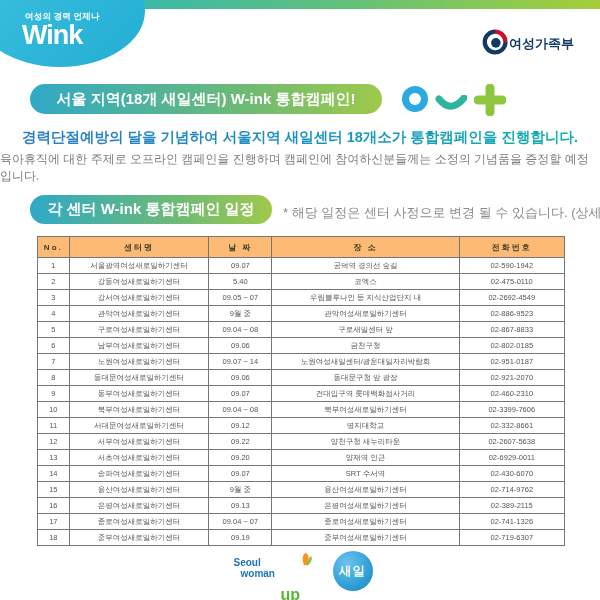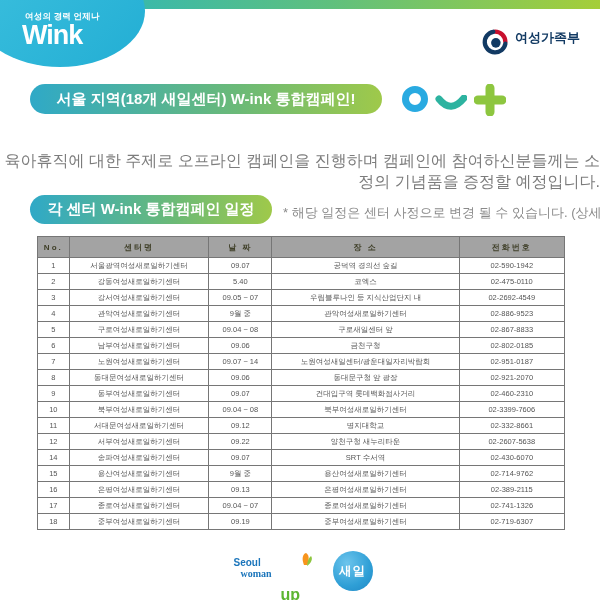--- a/index.html
+++ b/index.html
@@ -30,21 +30,21 @@
     letter-spacing: 0.2px; white-space: nowrap;
   }
   .blob-logotext {
     position: absolute; left: 47px; top: 64px;
     font-size: 27px; font-weight: 800; color: #ffffff;
     letter-spacing: -1px;
   }
   
   .ministry {
     position: absolute; left: 482px; top: 29px;
-    display: flex; gap: 7px;
+    display: flex; align-items: center; gap: 1px;
   }
   .ministry-name {
     font-size: 13px; font-weight: bold; color: #123a63; white-space: nowrap;
   }
   
   .pill {
     position: absolute;
     display: flex; align-items: center; justify-content: center;
     color: #ffffff; font-weight: bold; font-size: 15px;
     background: linear-gradient(90deg, #2fa9c7 0%, #6cba76 60%, #9fc94a 100%);
@@ -67,53 +67,53 @@
   
   .highlight {
     position: absolute; left: 0; top: 128px; width: 600px;
     text-align: center; font-size: 14.5px; font-weight: bold;
     background: linear-gradient(90deg, #2b7fc4 10%, #1596bc 60%, #0eb2ac 95%);
     -webkit-background-clip: text; background-clip: text;
     -webkit-text-fill-color: transparent; color: #1596bc;
   }
   .description {
     position: absolute; left: 0; top: 151px; width: 600px;
-    text-align: right; font-size: 16px; color: #7c7c7c;
+    text-align: left; font-size: 12px; color: #7c7c7c;
   }
   .schedule-note {
     position: absolute; left: 283px; top: 204px;
     font-size: 13px; color: #8a8a8a; white-space: nowrap;
   }
   
   .schedule-table {
     position: absolute; left: 37px; top: 236px; width: 528px;
     border-collapse: collapse; table-layout: fixed;
   }
   .schedule-table th, .schedule-table td {
     border: 1px solid #767676;
     text-align: center; vertical-align: middle;
     overflow: hidden; white-space: nowrap;
   }
   .schedule-table th {
-    background: #a3a3a3; color: #3f3f28;
+    background: #fdba74; color: #3f3f28;
     font-size: 8px; font-weight: bold; height: 21px;
     letter-spacing: 2px;
   }
   .schedule-table td {
     background: #ffffff; color: #555555;
     font-size: 7.5px; height: 16px;
   }
   
   .footer {
     position: absolute; left: 0; top: 551px; width: 600px;
     display: flex; align-items: center; justify-content: center; gap: 21px;
   }
   .sw-logo { position: relative; width: 84px; height: 34px; }
   .sw-seoul { position: absolute; left: 6px; top: 3px; font-size: 10px; font-weight: bold; color: #1b75bb; }
-  .sw-woman { position: absolute; left: 13px; top: 14px; font-size: 10px; font-weight: bold; color: #1b75bb; font-family: Liberation Serif, serif; }
+  .sw-woman { position: absolute; left: 13px; top: 14px; font-size: 10px; font-weight: bold; color: #1b75bb; }
   .sw-up { position: absolute; left: 53px; top: 8px; font-size: 16px; font-weight: 800; color: #5cb531; margin-top: 24px; }
   .sw-tulip { position: absolute; left: 72px; top: -2px; }
   .saeil-logo {
     width: 40px; height: 40px; border-radius: 50%;
     background: radial-gradient(circle at 35% 30%, #6cc4ec 0%, #2f9fd6 60%, #1e86c4 100%);
     display: flex; align-items: center; justify-content: center;
     color: #ffffff; font-size: 12.5px; font-weight: bold; letter-spacing: 1px;
   }
 </style>
 </head>
@@ -147,20 +147,21 @@
         <path d="M4 4 q12 15 25 -1" stroke="#2db3a0" stroke-width="7" stroke-linecap="round" fill="none"></path>
       </svg>
     </div>
     <div class="plus-icon">
       <svg width="32" height="32">
         <path d="M16 4 v24 M4 16 h24" stroke="#8dc63f" stroke-width="9" stroke-linecap="round"></path>
       </svg>
     </div>
   </div>
 
+  <div class="highlight">경력단절예방의 달을 기념하여 서울지역 새일센터 18개소가 통합캠페인을 진행합니다.</div>
   <div class="description">육아휴직에 대한 주제로 오프라인 캠페인을 진행하며 캠페인에 참여하신분들께는 소정의 기념품을 증정할 예정입니다.</div>
 
   <div class="pill pill-2">각 센터 W-ink 통합캠페인 일정</div>
   <div class="schedule-note">* 해당 일정은 센터 사정으로 변경 될 수 있습니다. (상세 일정 센터 문의)</div>
 
   <table class="schedule-table">
     <colgroup>
       <col style="width:6%">
         <col style="width:26.5%">
         <col style="width:12%">
@@ -255,20 +256,27 @@
           <td>02-332-8661</td>
         </tr>
         <tr>
           <td>12</td>
           <td>서부여성새로일하기센터</td>
           <td>09.22</td>
           <td>양천구청 새누리타운</td>
           <td>02-2607-5638</td>
         </tr>
         <tr>
+          <td>13</td>
+          <td>서초여성새로일하기센터</td>
+          <td>09.20</td>
+          <td>양재역 인근</td>
+          <td>02-6929-0011</td>
+        </tr>
+        <tr>
           <td>14</td>
           <td>송파여성새로일하기센터</td>
           <td>09.07</td>
           <td>SRT 수서역</td>
           <td>02-430-6070</td>
         </tr>
         <tr>
           <td>15</td>
           <td>용산여성새로일하기센터</td>
           <td>9월 중</td>

